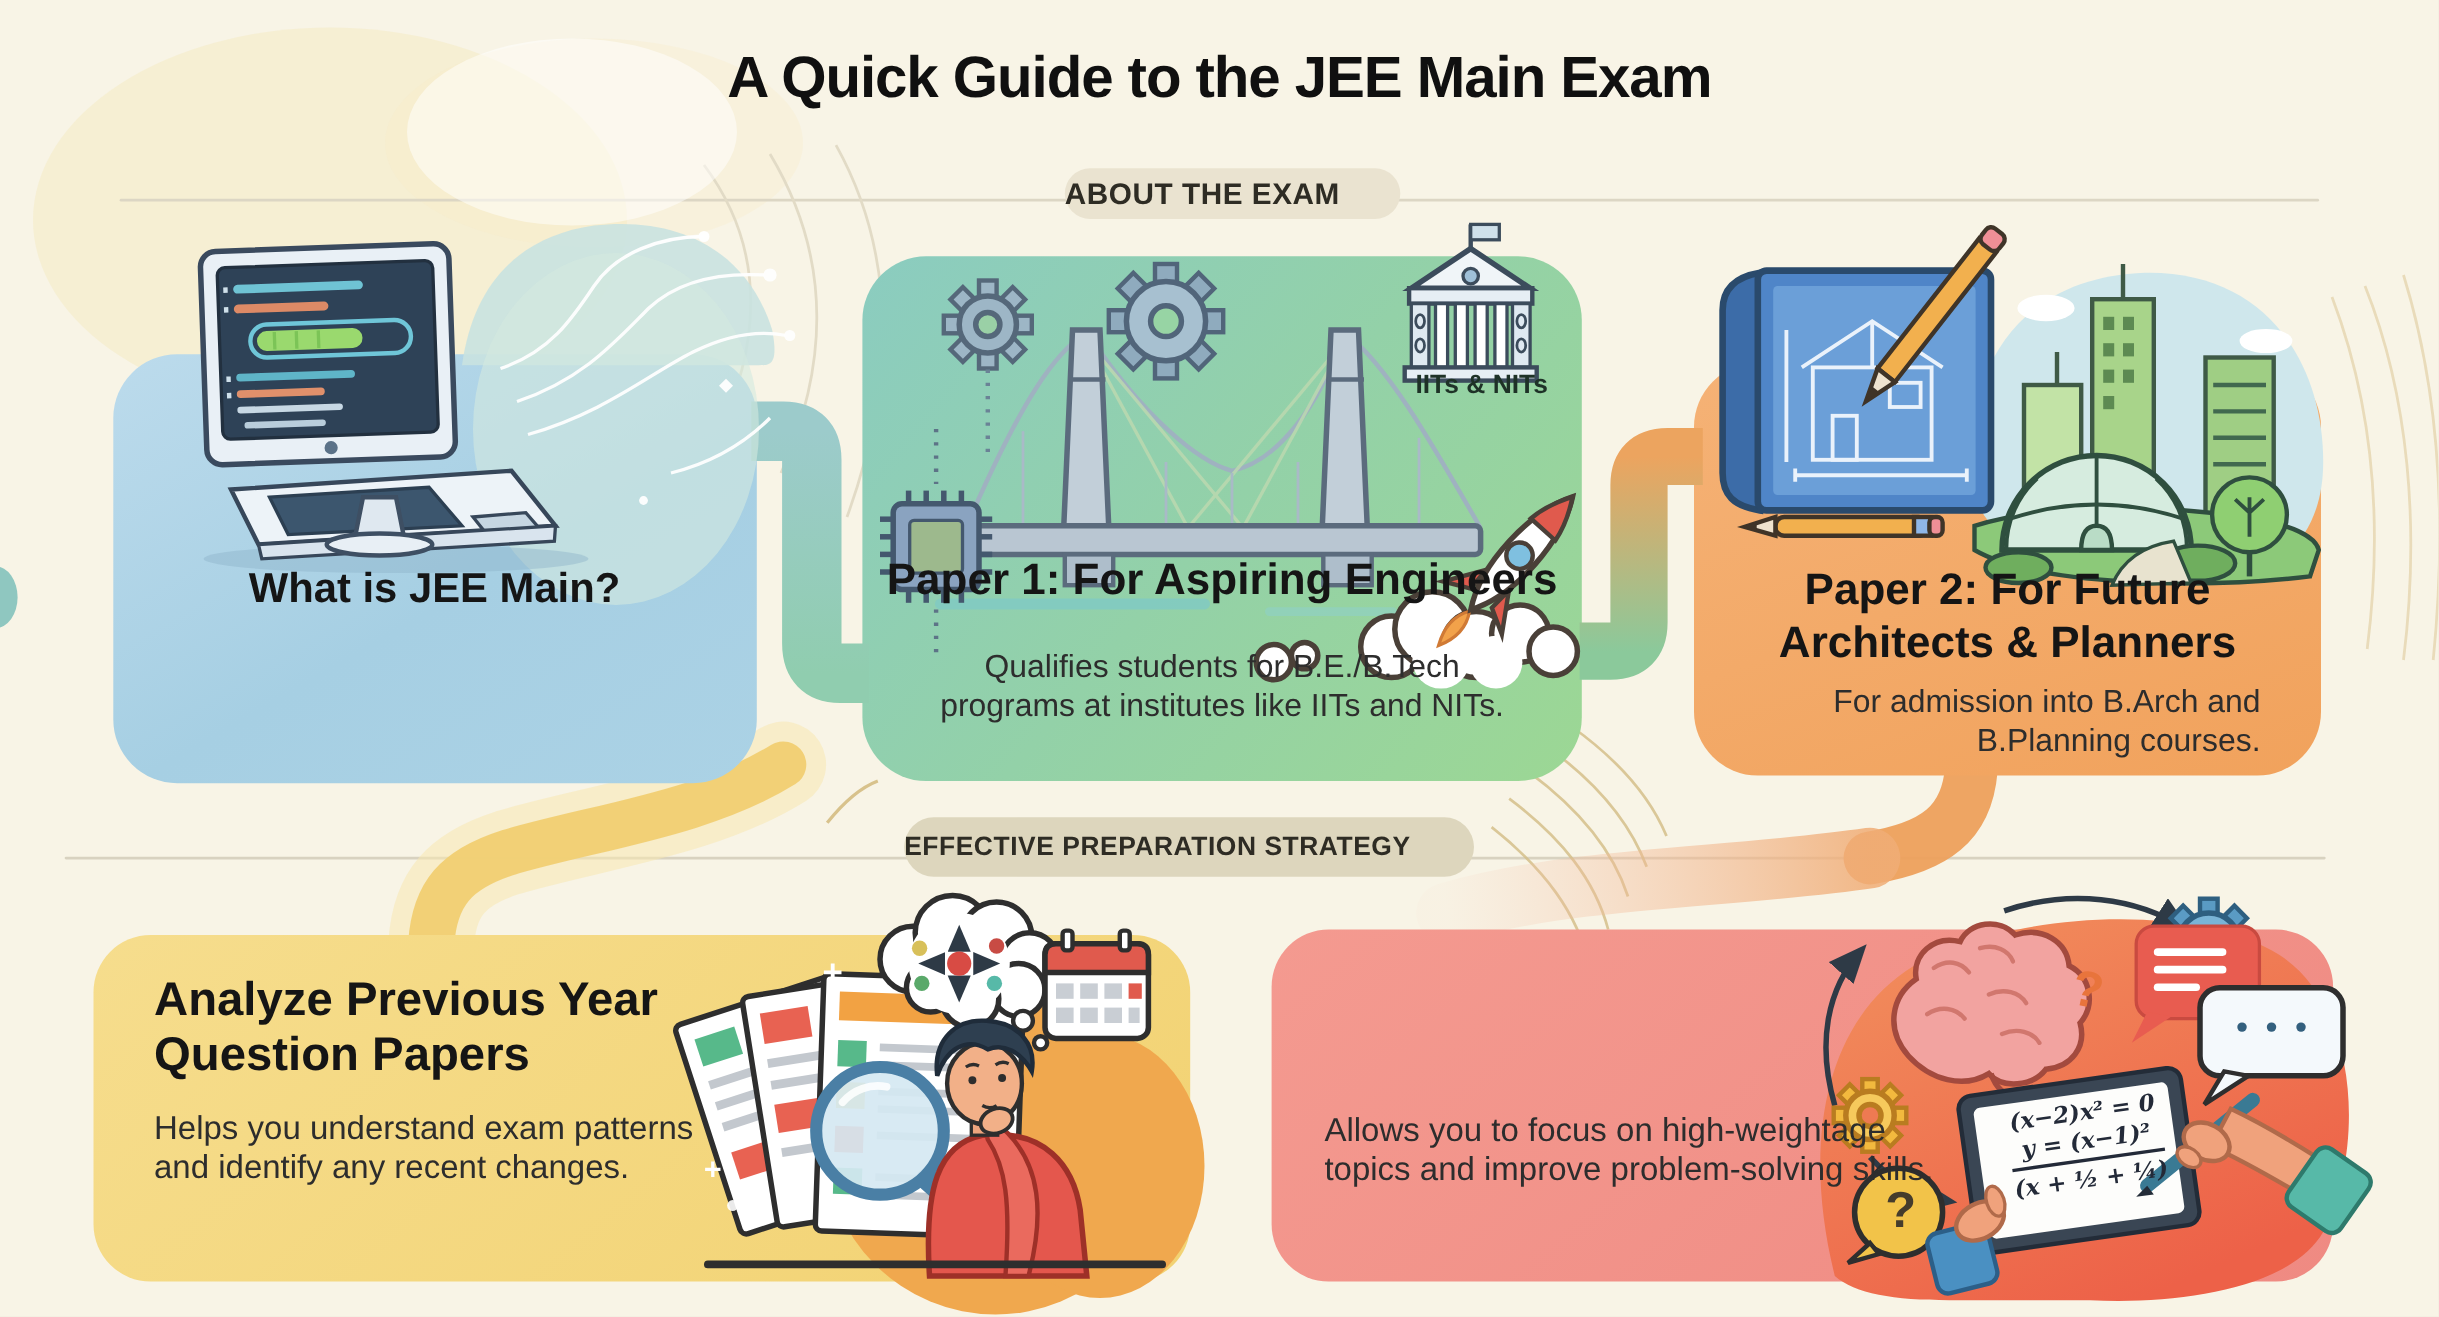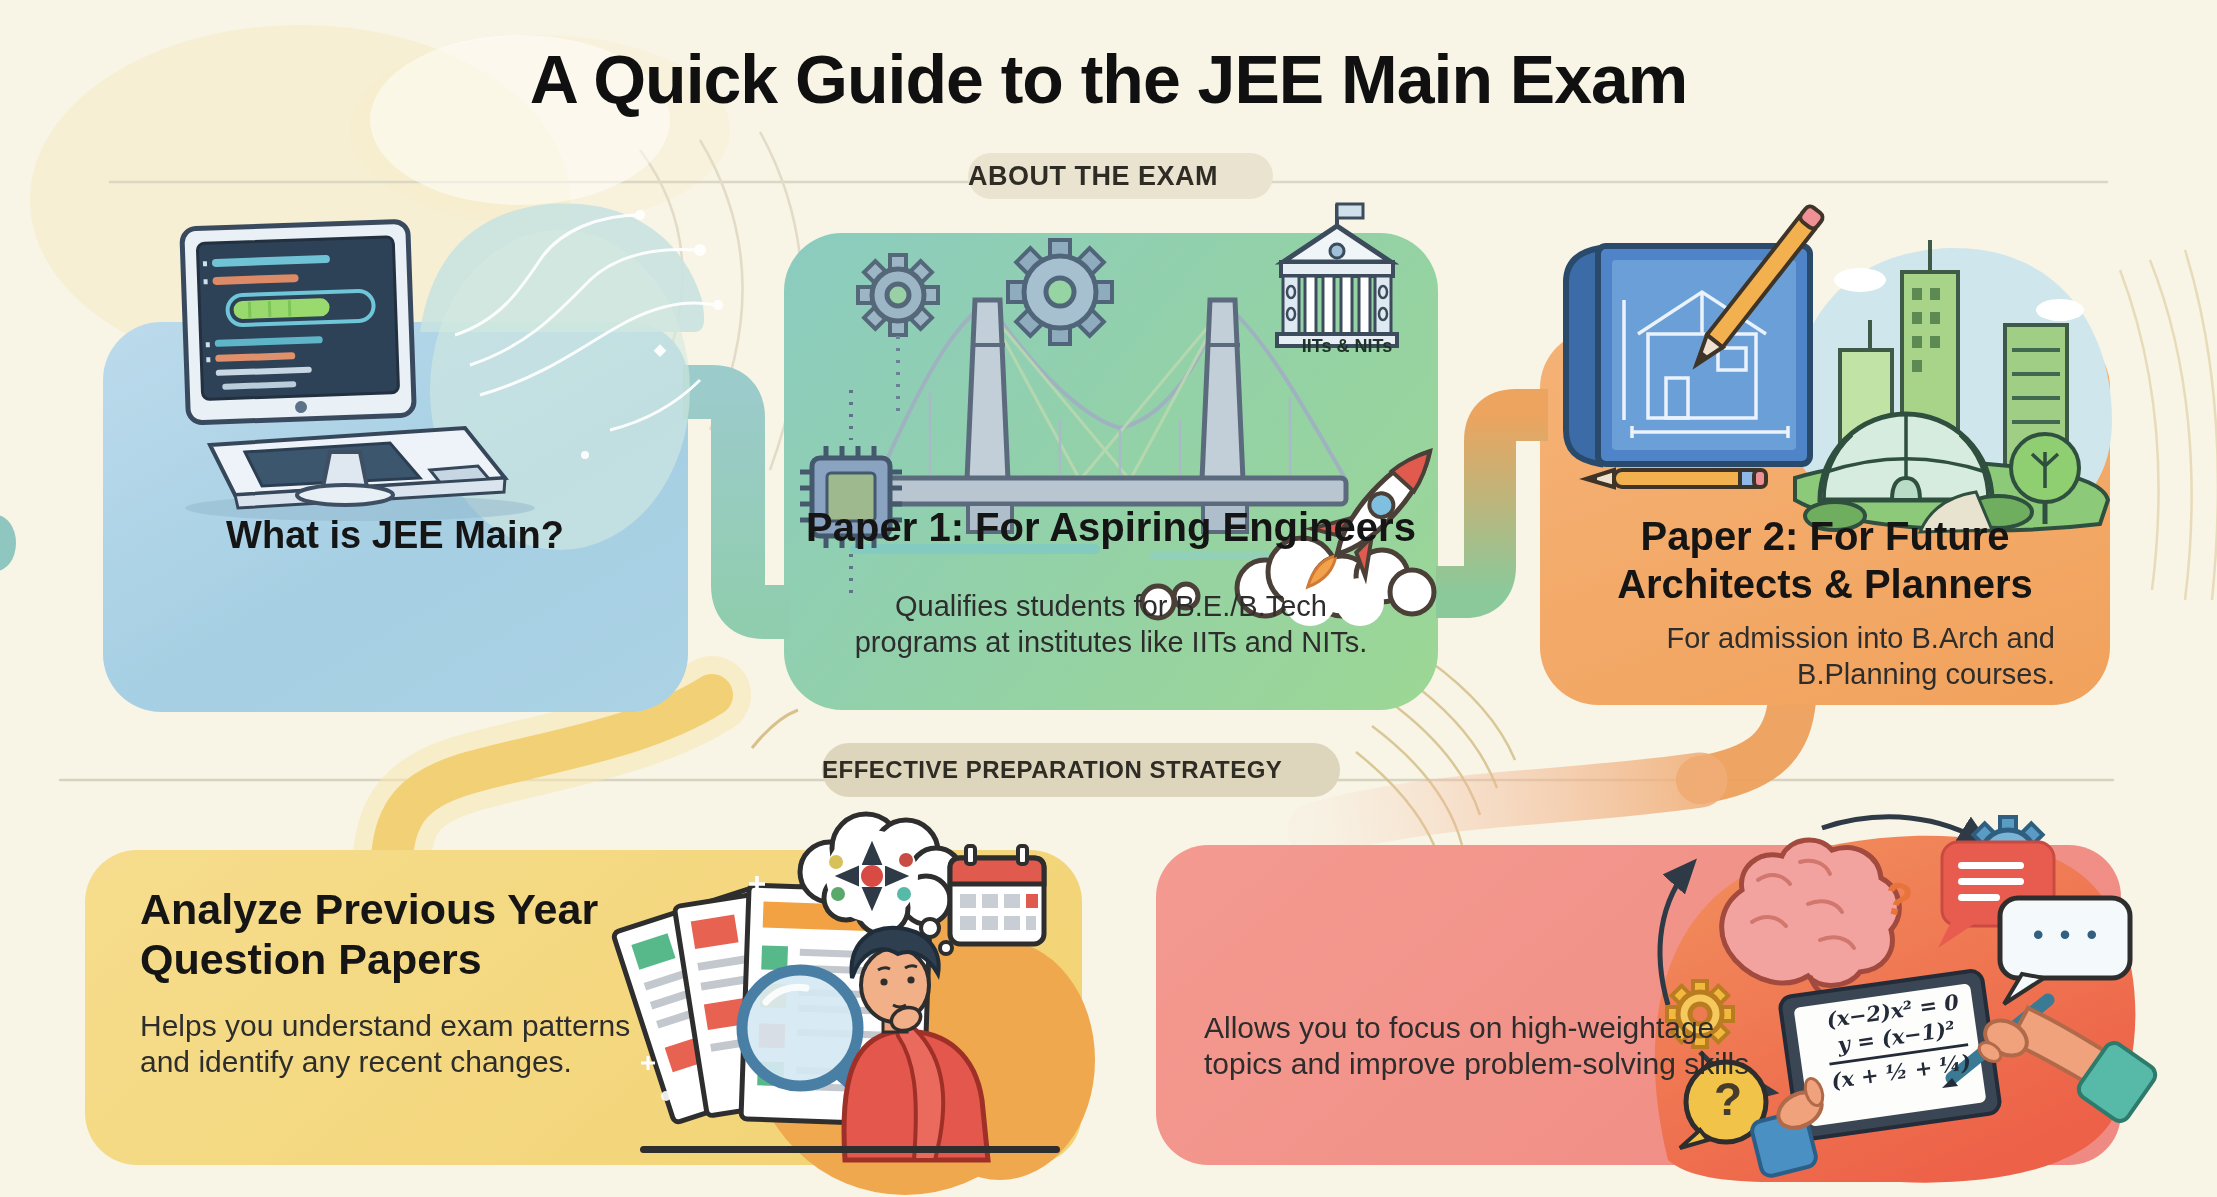--- a/index.html
+++ b/index.html
@@ -1,21 +1,21 @@
 <!DOCTYPE html>
 <html><head>
 <meta charset="utf-8">
 <style>
   html,body{margin:0;padding:0;background:#efebdc;}
   .canvas{position:relative;width:2217px;height:1197px;overflow:hidden;
           background:#f8f4e6;font-family:"Liberation Sans",sans-serif;}
   svg.layer{position:absolute;left:0;top:0;width:2217px;height:1197px;}
   #bg{z-index:0;} .card{position:absolute;z-index:1;border-radius:58px;}
   #fg{z-index:2;} .txt{position:absolute;z-index:3;}
-  .page-title{left:0;top:40px;width:2217px;text-align:center;font-size:68px;
+  .page-title{left:0;top:40px;width:2217px;text-align:center;font-size:53px;
               font-weight:bold;color:#101010;letter-spacing:-1px;}
   .pill{display:flex;align-items:center;justify-content:flex-start;border-radius:28px;
         color:#2e2c24;font-weight:bold;letter-spacing:.5px;}
   #pill-about{left:968px;top:153px;width:305px;height:46px;background:#eae3d0;font-size:27px;}
   #pill-strategy{left:822px;top:743px;width:518px;height:54px;background:#ddd6bd;font-size:24px;}
   #card-intro{left:103px;top:322px;width:585px;height:390px;
       background:linear-gradient(150deg,#bcdbec 0%,#a6cfe3 55%,#abd2e5 100%);}
   #card-paper1{left:784px;top:233px;width:654px;height:477px;
       background:linear-gradient(130deg,#8bccc0 0%,#93d1a8 50%,#9cd794 100%);}
   #card-paper2{left:1540px;top:330px;width:570px;height:375px;
@@ -29,21 +29,21 @@
   .c1-title{left:135px;top:514px;width:520px;text-align:center;font-size:38px;}
   .c1-body{left:135px;top:580px;width:520px;text-align:center;font-size:29px;line-height:38px;}
   .c2-title{left:804px;top:505px;width:614px;text-align:center;font-size:40px;}
   .c2-body{left:834px;top:588px;width:554px;text-align:center;font-size:29px;line-height:36px;}
   .c3-title{left:1570px;top:512px;width:510px;text-align:center;font-size:40px;line-height:48px;}
   .c3-body{left:1595px;top:620px;width:460px;text-align:right;font-size:29px;line-height:36px;}
   .c4-title{left:140px;top:884px;width:560px;font-size:43px;line-height:50px;}
   .c4-body{left:140px;top:1008px;width:520px;font-size:30px;line-height:36px;}
   .c5-title{left:1204px;top:892px;width:500px;font-size:43px;line-height:50px;}
   .c5-body{left:1204px;top:1010px;width:580px;font-size:30px;line-height:36px;}
-  .badge{left:1252px;top:336px;width:190px;text-align:center;font-size:18px;font-weight:bold;color:#1e3227;}
+  .badge{left:1252px;top:336px;width:190px;text-align:center;font-size:24px;font-weight:bold;color:#1e3227;}
   .tablet-math{left:1812px;top:998px;width:170px;transform:rotate(-8deg);
       font-family:"DejaVu Serif",serif;font-style:italic;font-weight:bold;
       color:#232a38;font-size:21px;line-height:26px;text-align:center;}
   .frac-bar{width:140px;border-top:3px solid #232a38;margin:3px auto;}
   .q-balloon{left:1700px;top:1072px;width:56px;text-align:center;font-size:46px;font-weight:bold;color:#453c2c;}
   .q-float{left:1868px;top:872px;width:60px;text-align:center;font-size:46px;font-weight:bold;
            color:#e8743c;transform:rotate(12deg);}
   .chat-dots{left:2012px;top:918px;width:110px;text-align:center;font-size:30px;
              font-weight:bold;color:#33607e;letter-spacing:4px;}
 </style>

